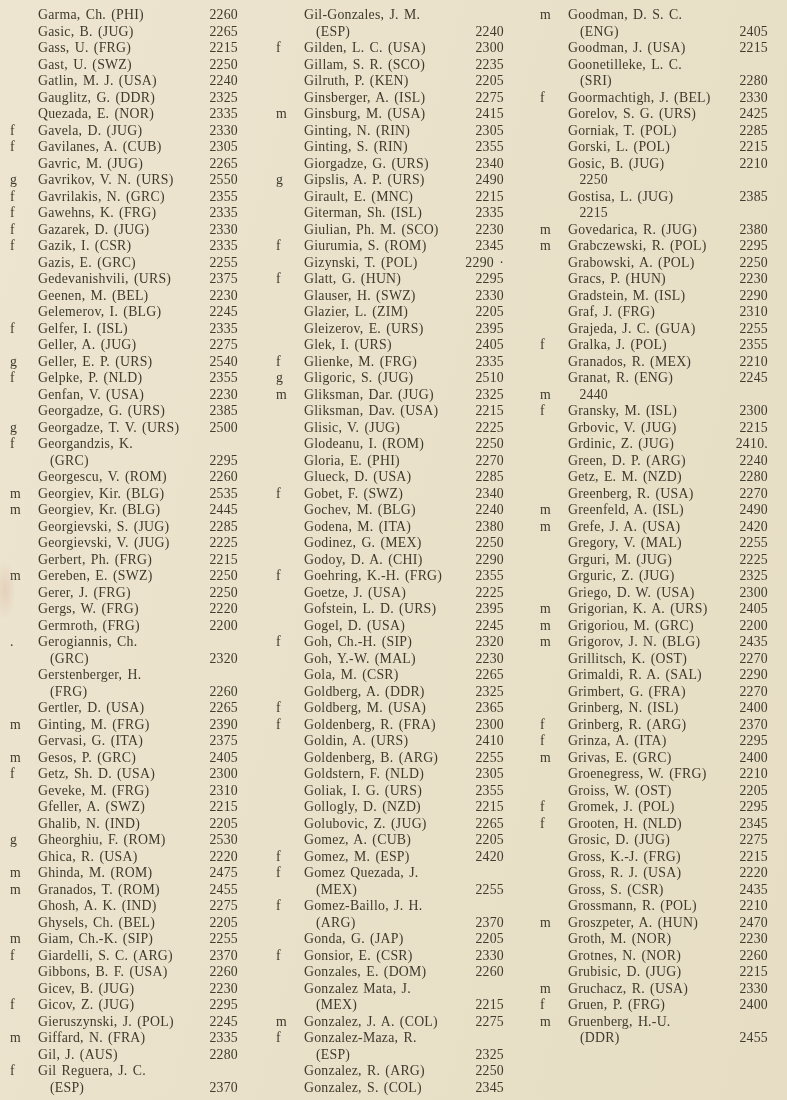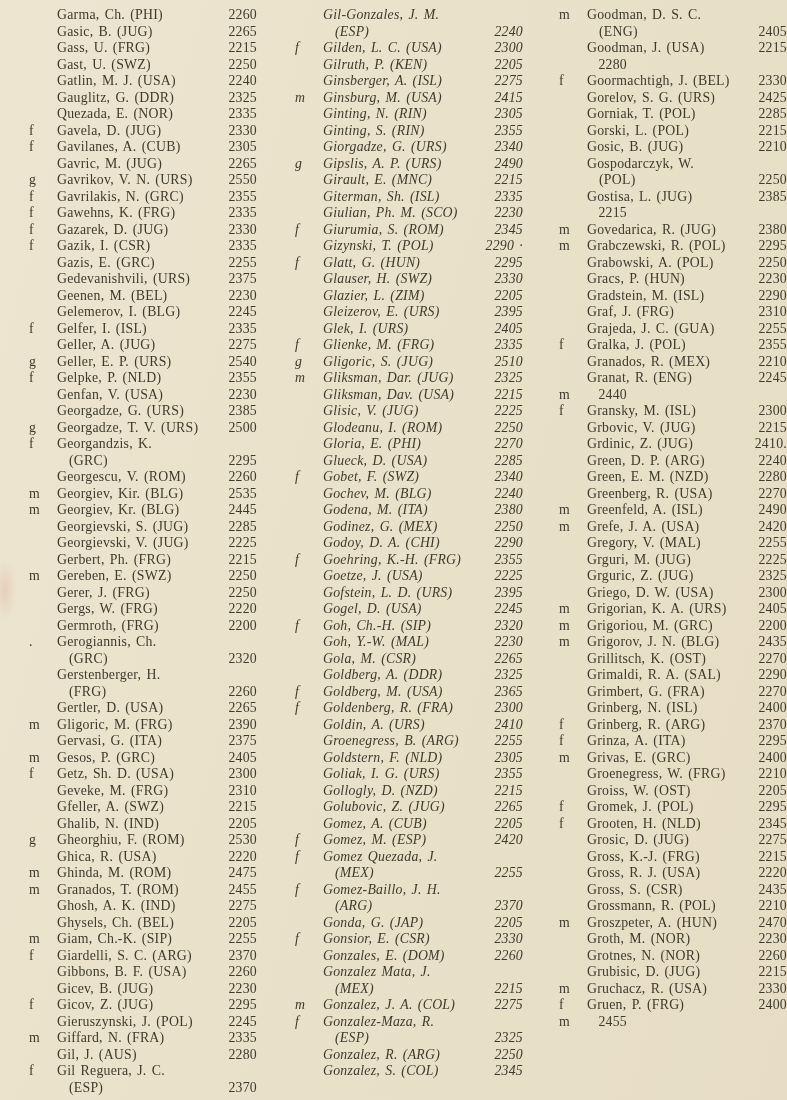--- a/index.html
+++ b/index.html
@@ -10,24 +10,23 @@
     color:#3e3a2c;
   }
   .page{
     position:relative;
     display:flex;
     padding:7px 0 0 10px;
     letter-spacing:0.25px;
     word-spacing:1.5px;
     font-size:13.8px;
     line-height:16.5px;
-    justify-content:flex-end;
   }
   .col{width:228px;flex:none;}
-  .col-2{margin-left:38px;font-style:italic;}
+  .col-2{margin-left:38px;}
   .col-3{margin-left:36px;}
   .row{display:flex;align-items:stretch;}
   .t{flex:none;width:28px;align-self:flex-start;}
   .n{flex:1;min-width:0;}
   .ind{padding-left:12px;}
   .r{flex:none;margin-left:4px;min-width:36px;text-align:right;align-self:flex-end;white-space:nowrap;}
   .smudge{
     position:absolute;left:-6px;top:560px;width:22px;height:60px;border-radius:50%;
     background:radial-gradient(closest-side,rgba(205,150,130,0.25),rgba(205,150,130,0));
     pointer-events:none;
@@ -234,21 +233,21 @@
         <span class="n">Gerstenberger, H.<br><span class="ind">(FRG)</span></span>
         <span class="r">2260</span>
       </div>
       <div class="row">
         <span class="t"></span>
         <span class="n">Gertler, D. (USA)</span>
         <span class="r">2265</span>
       </div>
       <div class="row">
         <span class="t">m</span>
-        <span class="n">Gligoric, M. (FRG)</span>
+        <span class="n">Ginting, M. (FRG)</span>
         <span class="r">2390</span>
       </div>
       <div class="row">
         <span class="t"></span>
         <span class="n">Gervasi, G. (ITA)</span>
         <span class="r">2375</span>
       </div>
       <div class="row">
         <span class="t">m</span>
         <span class="n">Gesos, P. (GRC)</span>
@@ -356,20 +355,25 @@
         <span class="n">Gil-Gonzales, J. M.<br><span class="ind">(ESP)</span></span>
         <span class="r">2240</span>
       </div>
       <div class="row">
         <span class="t">f</span>
         <span class="n">Gilden, L. C. (USA)</span>
         <span class="r">2300</span>
       </div>
       <div class="row">
         <span class="t"></span>
+        <span class="n">Gillam, S. R. (SCO)</span>
+        <span class="r">2235</span>
+      </div>
+      <div class="row">
+        <span class="t"></span>
         <span class="n">Gilruth, P. (KEN)</span>
         <span class="r">2205</span>
       </div>
       <div class="row">
         <span class="t"></span>
         <span class="n">Ginsberger, A. (ISL)</span>
         <span class="r">2275</span>
       </div>
       <div class="row">
         <span class="t">m</span>
@@ -561,21 +565,21 @@
         <span class="n">Goldenberg, R. (FRA)</span>
         <span class="r">2300</span>
       </div>
       <div class="row">
         <span class="t"></span>
         <span class="n">Goldin, A. (URS)</span>
         <span class="r">2410</span>
       </div>
       <div class="row">
         <span class="t"></span>
-        <span class="n">Groenegress, B. (ARG)</span>
+        <span class="n">Goldenberg, B. (ARG)</span>
         <span class="r">2255</span>
       </div>
       <div class="row">
         <span class="t"></span>
         <span class="n">Goldstern, F. (NLD)</span>
         <span class="r">2305</span>
       </div>
       <div class="row">
         <span class="t"></span>
         <span class="n">Goliak, I. G. (URS)</span>
@@ -658,20 +662,21 @@
         <span class="n">Goodman, D. S. C.<br><span class="ind">(ENG)</span></span>
         <span class="r">2405</span>
       </div>
       <div class="row">
         <span class="t"></span>
         <span class="n">Goodman, J. (USA)</span>
         <span class="r">2215</span>
       </div>
       <div class="row">
         <span class="t"></span>
+        <span class="n">Goonetilleke, L. C.<br><span class="ind">(SRI)</span></span>
         <span class="r">2280</span>
       </div>
       <div class="row">
         <span class="t">f</span>
         <span class="n">Goormachtigh, J. (BEL)</span>
         <span class="r">2330</span>
       </div>
       <div class="row">
         <span class="t"></span>
         <span class="n">Gorelov, S. G. (URS)</span>
@@ -687,21 +692,20 @@
         <span class="n">Gorski, L. (POL)</span>
         <span class="r">2215</span>
       </div>
       <div class="row">
         <span class="t"></span>
         <span class="n">Gosic, B. (JUG)</span>
         <span class="r">2210</span>
       </div>
       <div class="row">
         <span class="t"></span>
-        <span class="n">Gospodarczyk, W.<br><span class="ind">(POL)</span></span>
         <span class="r">2250</span>
       </div>
       <div class="row">
         <span class="t"></span>
         <span class="n">Gostisa, L. (JUG)</span>
         <span class="r">2385</span>
       </div>
       <div class="row">
         <span class="t"></span>
         <span class="r">2215</span>
@@ -775,21 +779,21 @@
         <span class="n">Grdinic, Z. (JUG)</span>
         <span class="r">2410.</span>
       </div>
       <div class="row">
         <span class="t"></span>
         <span class="n">Green, D. P. (ARG)</span>
         <span class="r">2240</span>
       </div>
       <div class="row">
         <span class="t"></span>
-        <span class="n">Green, E. M. (NZD)</span>
+        <span class="n">Getz, E. M. (NZD)</span>
         <span class="r">2280</span>
       </div>
       <div class="row">
         <span class="t"></span>
         <span class="n">Greenberg, R. (USA)</span>
         <span class="r">2270</span>
       </div>
       <div class="row">
         <span class="t">m</span>
         <span class="n">Greenfeld, A. (ISL)</span>
@@ -940,16 +944,17 @@
         <span class="n">Gruchacz, R. (USA)</span>
         <span class="r">2330</span>
       </div>
       <div class="row">
         <span class="t">f</span>
         <span class="n">Gruen, P. (FRG)</span>
         <span class="r">2400</span>
       </div>
       <div class="row">
         <span class="t">m</span>
+        <span class="n">Gruenberg, H.-U.<br><span class="ind">(DDR)</span></span>
         <span class="r">2455</span>
       </div>
     </div>
 </div>
 
 </body></html>

